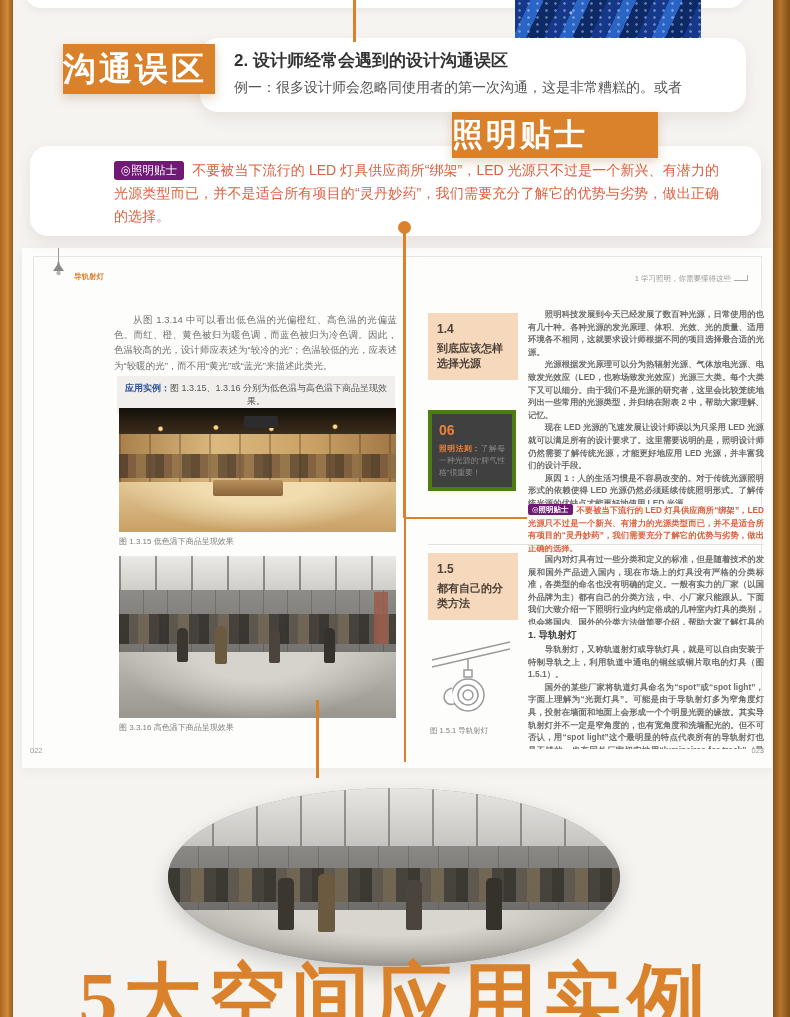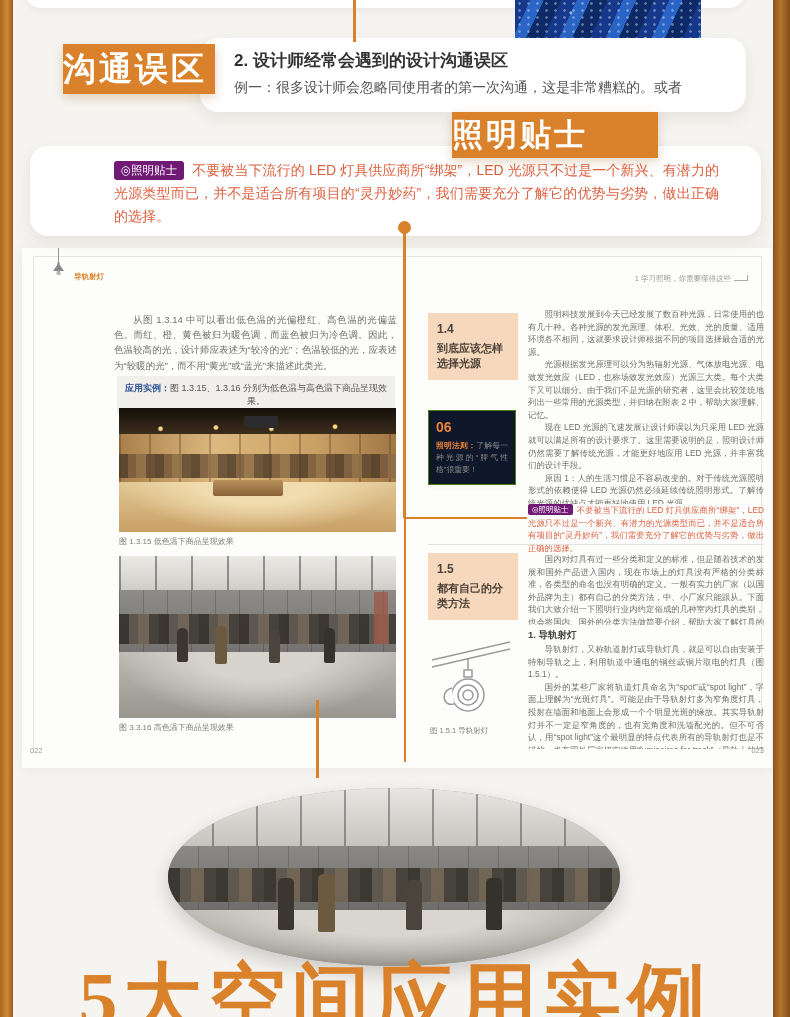--- a/index.html
+++ b/index.html
@@ -60,26 +60,26 @@
   .lp-para { position:absolute; left:92px; top:64px; width:283px; font-size:9.5px; line-height:15.2px; }
   .lp-example { position:absolute; left:95px; top:128px; width:278px; background:#f1efec; padding:6px 6px; font-size:9px; text-align:center; color:#555; }
   .lp-example b { color:#2f5496; }
   .caption { position:absolute; font-size:8px; color:#808080; }
   .pageno { position:absolute; font-size:7.5px; color:#999; }
 
   
   .secbox { position:absolute; left:406px; width:90px; background:#f6d9bd; padding:9px 9px; color:#4c4138; }
   .secbox .no { font-size:12px; font-weight:bold; margin-bottom:5px; }
   .secbox .ttl { font-size:11px; font-weight:bold; line-height:15px; }
-  .notebox { position:absolute; left:406px; top:162px; width:88px; background:#0f172a; border:1px solid #4d7c0f; box-shadow:0 2px 5px rgba(0,0,0,.04); padding:8px 7px; }
+  .notebox { position:absolute; left:406px; top:162px; width:88px; background:#404040; border:4px solid #4d7c0f; box-shadow:0 2px 5px rgba(0,0,0,.04); padding:8px 7px; }
   .notebox .no { font-size:14px; font-weight:bold; color:#e8833a; margin-bottom:5px; }
   .notebox p { font-size:7.8px; line-height:12px; color:#8a8a8a; text-align:justify; }
   .notebox b { color:#e8833a; }
 
-  .rp-col { position:absolute; left:506px; width:236px; overflow:hidden; }
+  .rp-col { position:absolute; left:506px; width:236px; overflow:hidden;font-weight:bold; }
   .rp-para { font-size:8.4px; line-height:12.6px; }
   .tipbox { font-size:8.3px; line-height:12.6px; color:#dd5f3d; text-align:justify; }
   .tipbox .tag { font-size:7.5px; padding:0 4px; margin-right:4px; line-height:11px; border-radius:2px; }
   .divider { position:absolute; left:406px; top:296px; width:336px; height:1px; background:#e5e2dd; }
   .subhead { position:absolute; left:506px; top:381px; font-size:9.5px; font-weight:bold; color:#3f3f3f; }
   .figdraw { position:absolute; left:408px; top:392px; width:84px; height:80px; }
 
   
   .photo { position:absolute; overflow:hidden; }
   .ph1 { left:97px; top:160px; width:277px; height:124px; background:#c9a269; }

